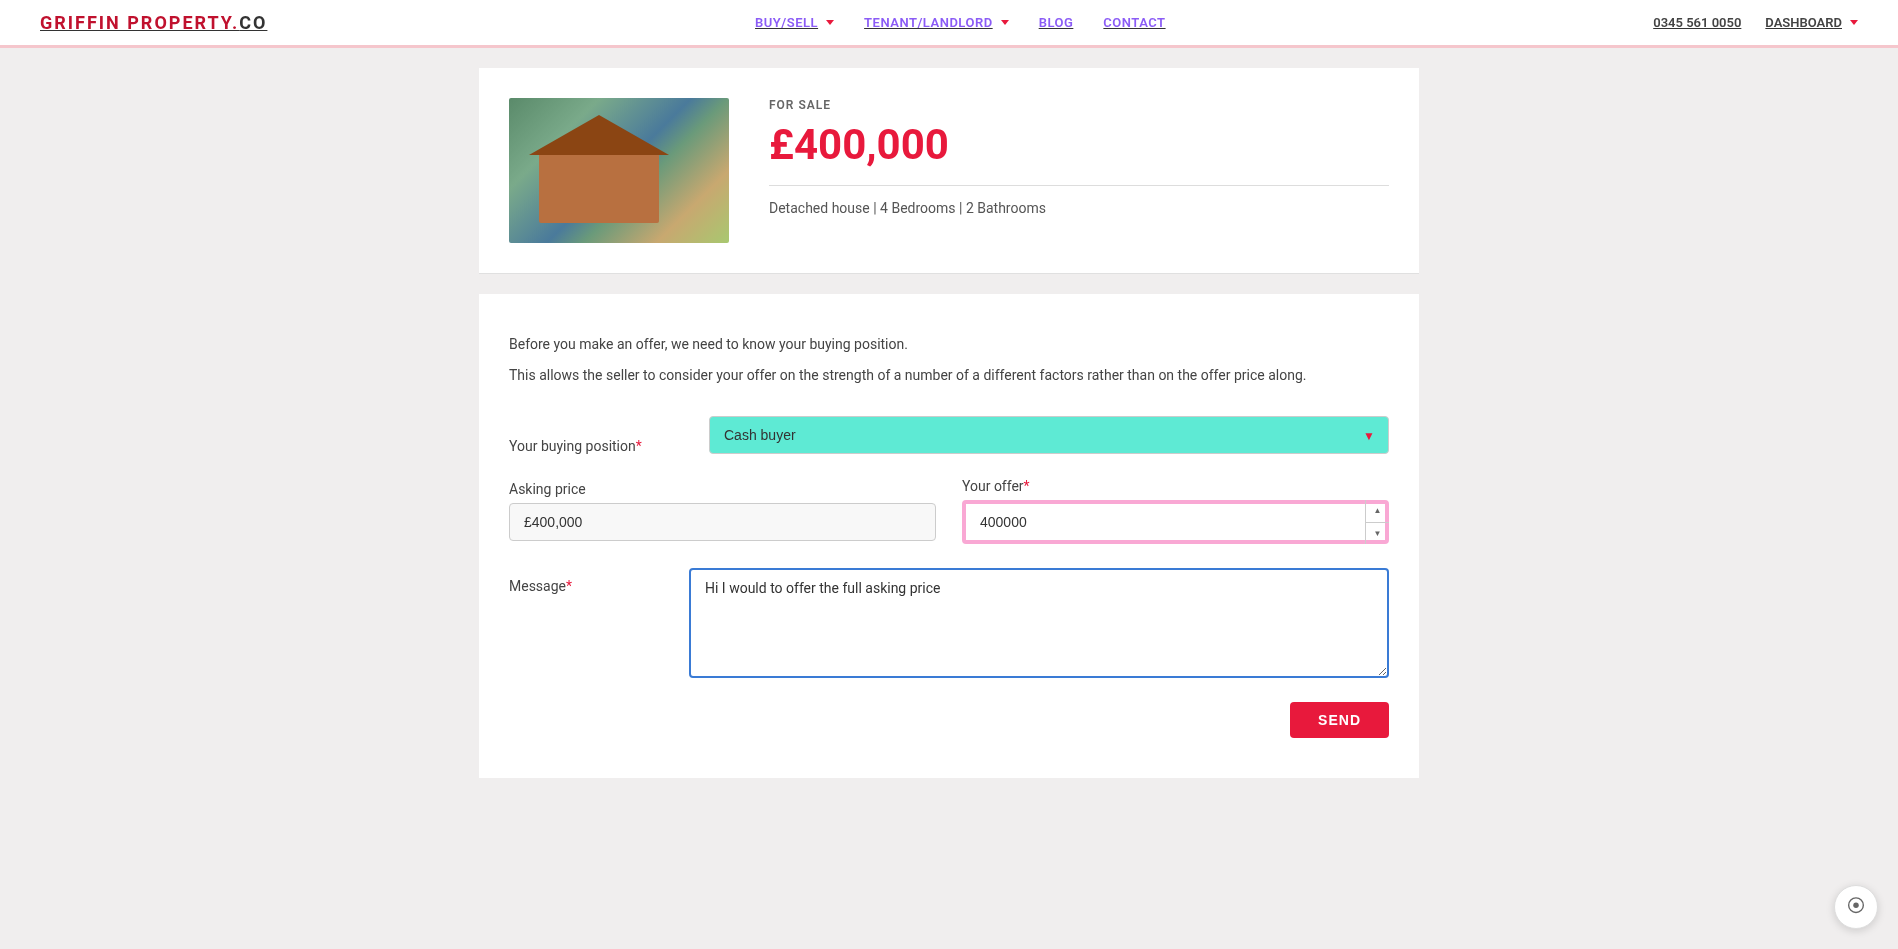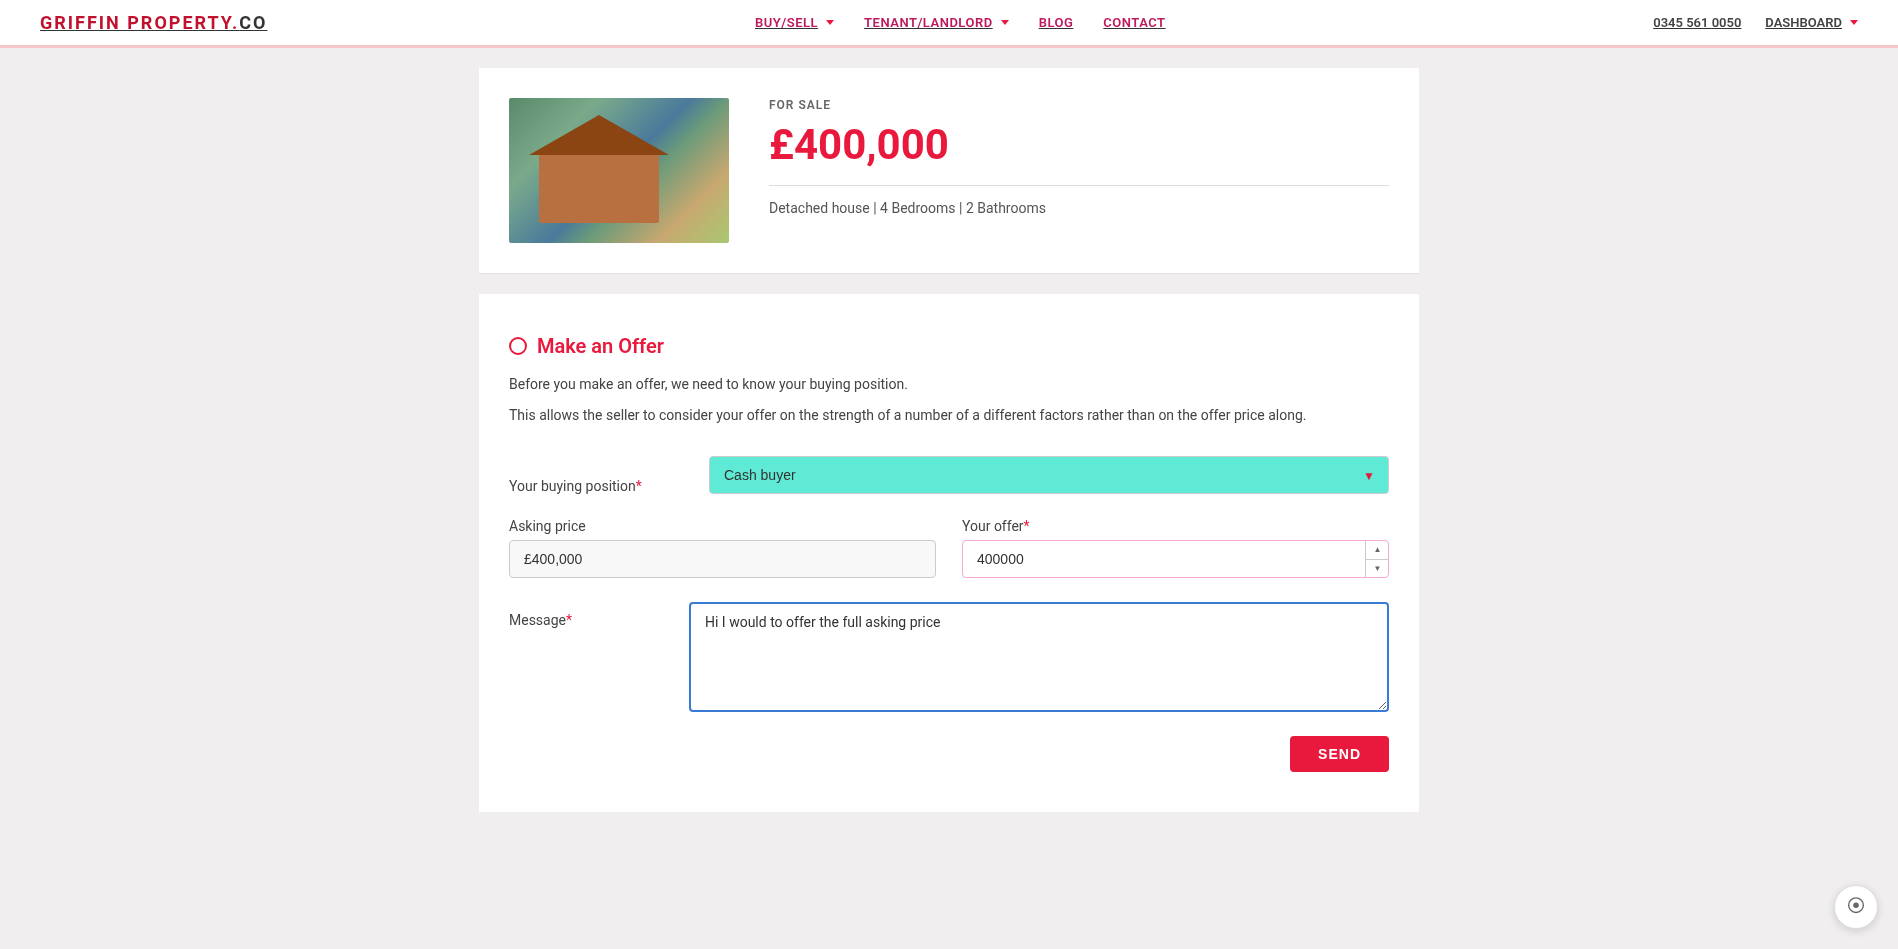--- a/index.html
+++ b/index.html
@@ -32,21 +32,21 @@
       color: #c0112e;
     }
     .nav-links {
       display: flex;
       gap: 30px;
       align-items: center;
     }
     .nav-link {
       font-size: 13px;
       font-weight: 600;
-      color: #be185d;
+      color: #8b5cf6;
       cursor: pointer;
       text-transform: uppercase;
       letter-spacing: 0.5px;
       display: flex;
       align-items: center;
       gap: 4px;
     }
     .nav-right {
       display: flex;
       align-items: center;
@@ -219,21 +219,21 @@
       width: 100%;
       border: 1px solid #ccc;
       border-radius: 4px;
       padding: 10px 14px;
       font-size: 14px;
       color: #333;
       background: #f8f8f8;
     }
     .field-input-number {
       width: 100%;
-      border: 1px solid #f9a8d4;
+      border: 4px solid #f9a8d4;
       border-radius: 4px;
       padding: 10px 30px 10px 14px;
       font-size: 14px;
       color: #333;
       background: #fff;
     }
     .number-wrapper {
       position: relative;
     }
     .number-spinners {
@@ -367,24 +367,20 @@
     <div class="property-info">
       <div class="for-sale-label">FOR SALE</div>
       <div class="property-price">£400,000</div>
       <hr class="property-divider">
       <div class="property-details">Detached house | 4 Bedrooms | 2 Bathrooms</div>
     </div>
   </div>
 
   <div class="form-section">
 
-    <div class="form-header">
-      <div class="radio-icon"></div>
-      <div class="form-title">Make an Offer</div>
-    </div>
 
     <div class="form-desc-1">Before you make an offer, we need to know your buying position.</div>
     <div class="form-desc-2">This allows the seller to consider your offer on the strength of a number of a different factors rather than on the offer price along.</div>
 
     <div class="form-row">
       <div class="form-label">
         <span>Your buying position</span><span class="required">*</span>
       </div>
       <div class="buying-position-select">
         <select style="width:100%;border:1px solid #ccc;border-radius:4px;padding:10px 40px 10px 14px;font-size:14px;color:#333;background:#5eead4;cursor:pointer;appearance:none;-webkit-appearance:none;">

